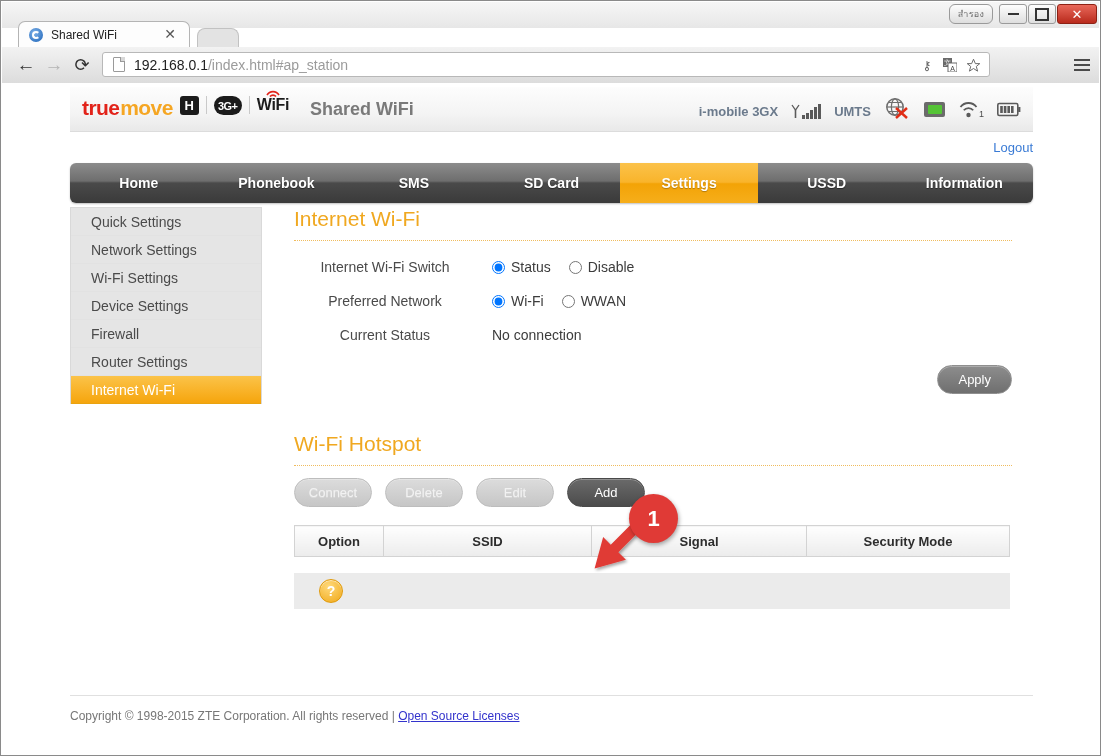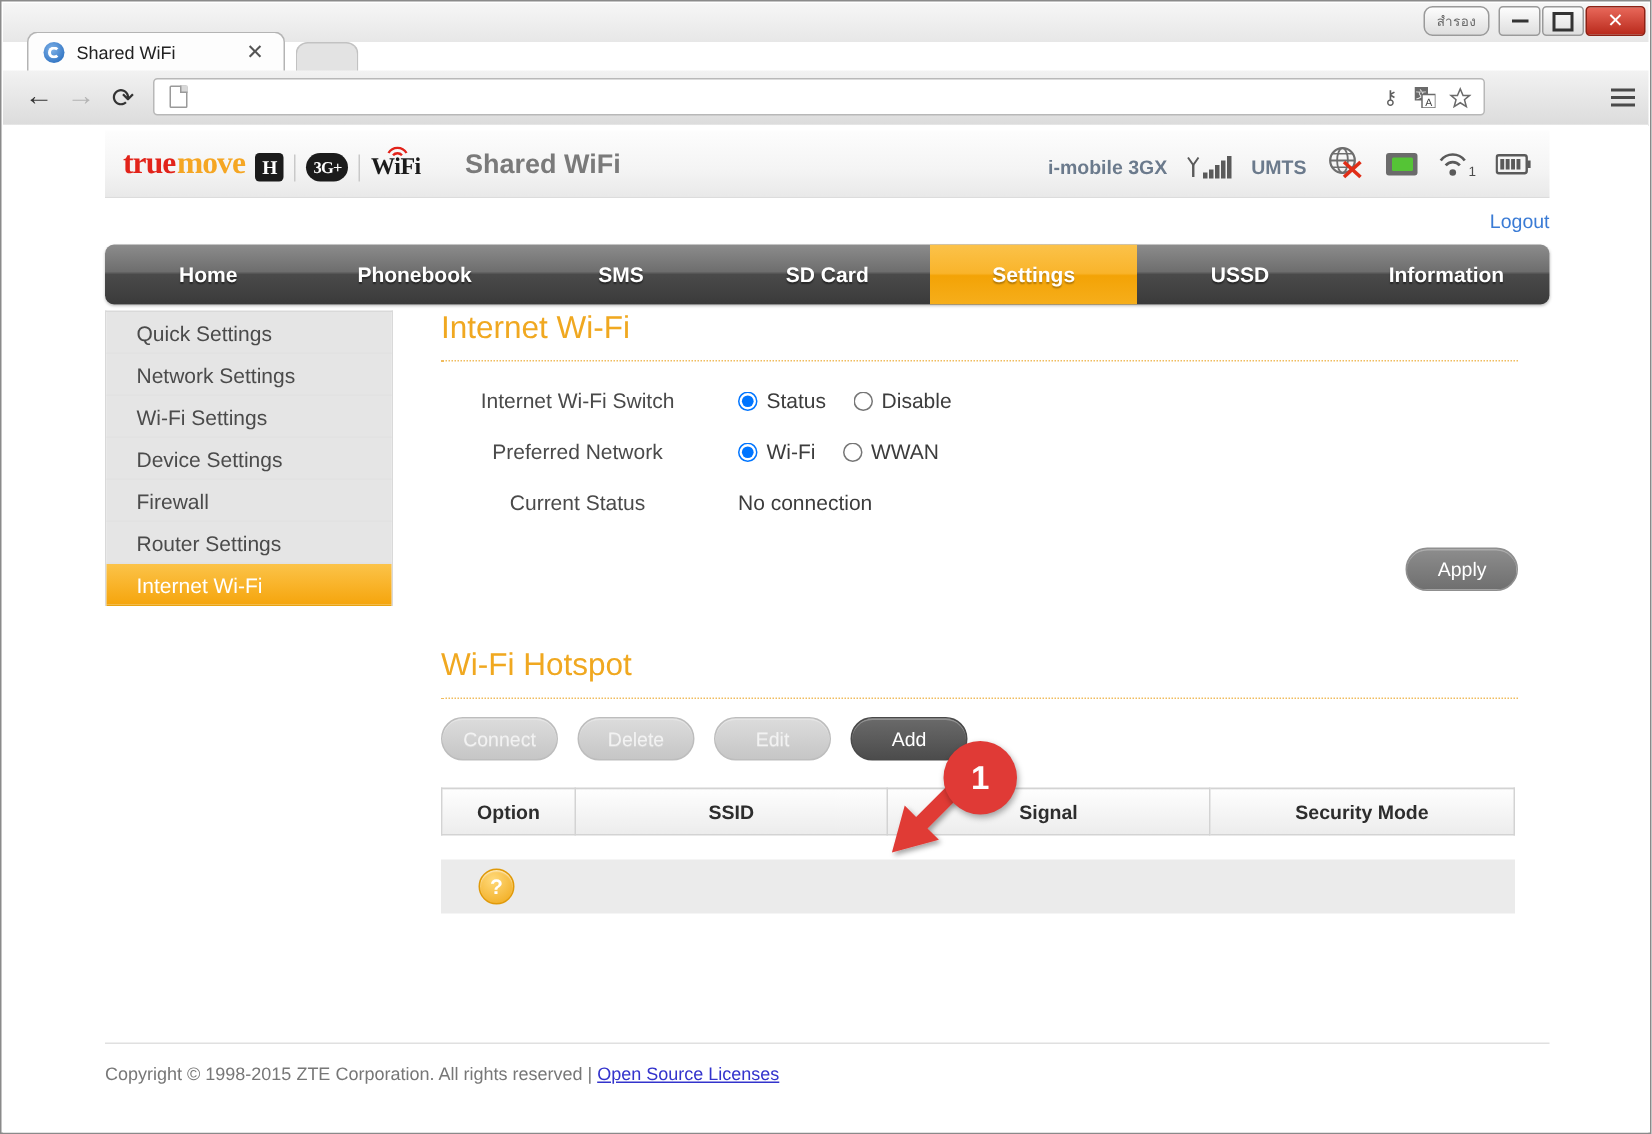--- a/index.html
+++ b/index.html
@@ -102,21 +102,21 @@
     background:#ffffff;overflow:hidden;
   }
   .page{position:relative;width:1097px;height:672px;}
 
   
   .devheader{
     position:absolute;left:68px;top:4px;width:963px;height:44px;
     background:linear-gradient(to bottom,#fdfdfd 0%,#f4f4f4 60%,#e9e9e9 100%);
     border-bottom:1px solid #dcdcdc;
   }
-  .logo{position:absolute;left:12px;top:9px;display:flex;align-items:flex-end;font-family:Liberation Serif, serif;}
+  .logo{position:absolute;left:12px;top:9px;display:flex;align-items:flex-start;}
   .logo-true{font-size:21px;font-weight:bold;color:#e2231a;letter-spacing:-.6px;}
   .logo-move{font-size:21px;font-weight:bold;color:#f5a623;letter-spacing:-.6px;margin-left:1px;}
   .logo-h{
     margin-left:7px;width:19px;height:19px;background:#1b1b1b;border-radius:3px;
     color:#fff;font-size:13px;font-weight:bold;display:flex;align-items:center;justify-content:center;
   }
   .logo-sep{width:1px;height:18px;background:#c9c9c9;margin:0 7px;}
   .logo-3g{
     width:28px;height:19px;background:#1b1b1b;border-radius:10px;
     color:#fff;font-size:11px;font-weight:bold;display:flex;align-items:center;justify-content:center;
@@ -263,20 +263,21 @@
     </div>
     <div class="tab-new"></div>
   </div>
 
   <div class="toolbar">
     <div class="nav-btn nav-back">←</div>
     <div class="nav-btn nav-fwd">→</div>
     <div class="nav-btn nav-reload">⟳</div>
     <div class="omnibox">
       <span class="page-icon"></span>
+      <span class="url"><span class="host">192.168.0.1</span><span>/index.html#ap_station</span></span>
       <span class="omni-icons">
         <span class="omni-ico">⚷</span>
         <span class="omni-ico">
           <svg width="14" height="14" viewBox="0 0 14 14">
               <rect x="0" y="0" width="9" height="9" fill="#6a6a6a"></rect>
               <text x="4.5" y="7" font-size="7" fill="#fff" text-anchor="middle" font-family="Liberation Sans">文</text>
               <rect x="5" y="5" width="9" height="9" fill="#fff" stroke="#6a6a6a"></rect>
               <text x="9.5" y="12.5" font-size="7" fill="#444" text-anchor="middle" font-family="Liberation Sans">A</text>
             </svg>
         </span>

